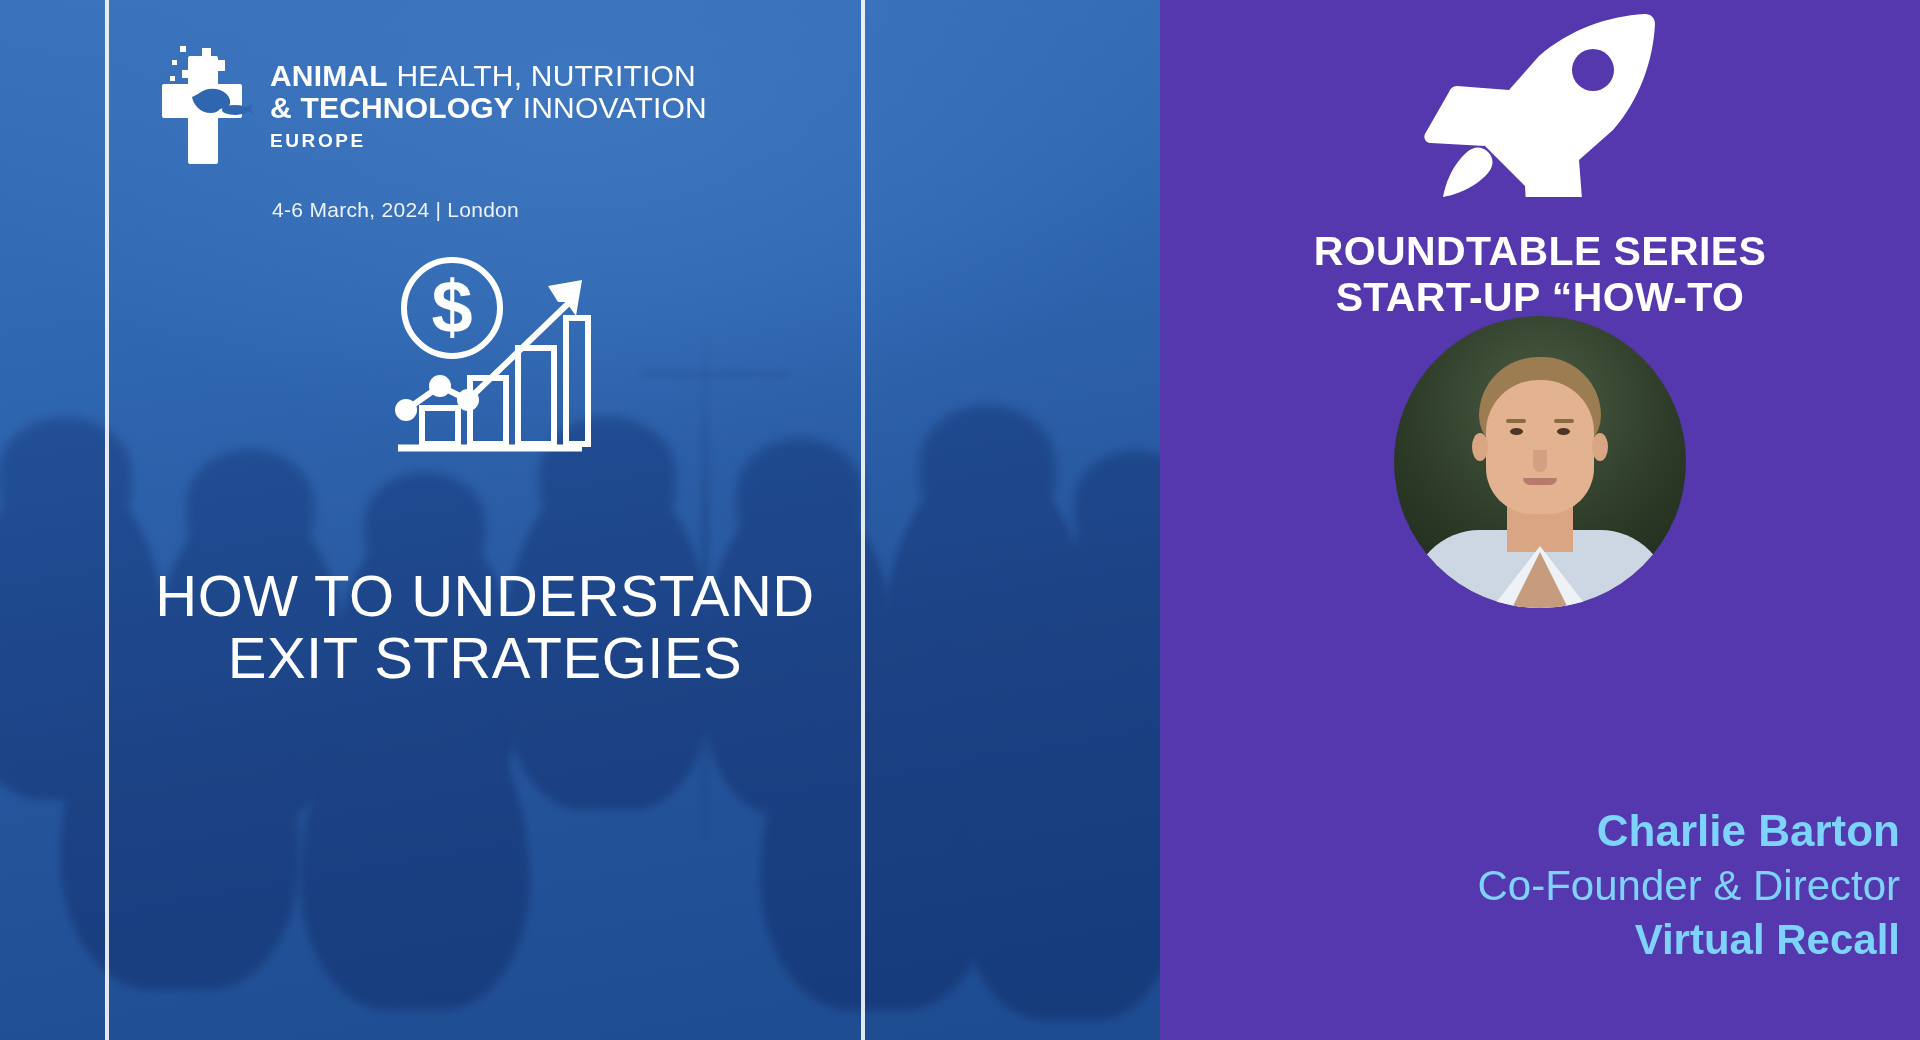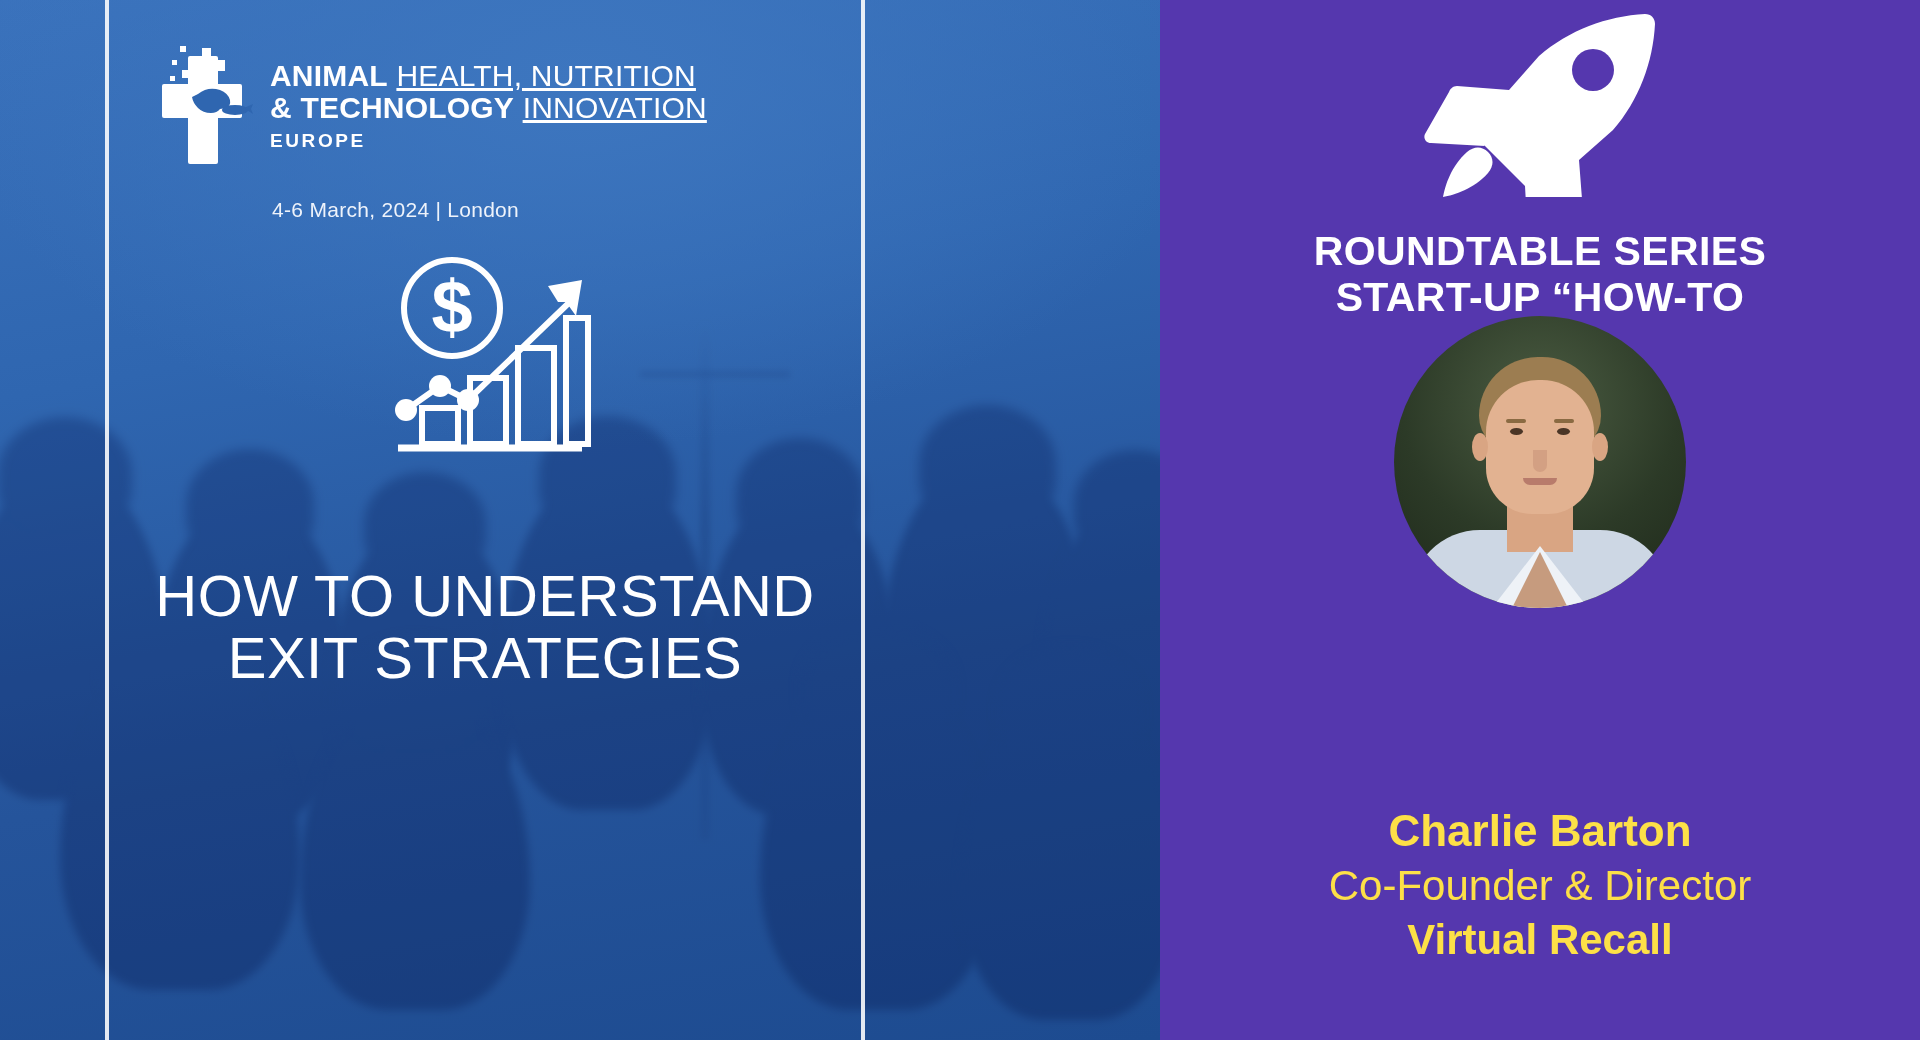--- a/index.html
+++ b/index.html
@@ -72,21 +72,21 @@
   .logo-mark { width:104px; height:128px; flex:none; }
   .logo-text { padding-top:22px; }
   .logo-line1, .logo-line2 {
     color:#ffffff;
     font-size:30px;
     letter-spacing:.2px;
     line-height:1.07;
     white-space:nowrap;
   }
   .logo-b { font-weight:bold; }
-  .logo-l { font-weight:normal;text-decoration:underline; }
+  .logo-l { font-weight:normal; }
   .logo-europe {
     color:#ffffff;
     font-size:19px;
     letter-spacing:2.6px;
     margin-top:6px;
     font-weight:bold;
   }
   .logo-date {
     position:absolute;
     left:272px; top:198px;
@@ -239,22 +239,22 @@
     border-style:solid;
     border-width:0 28px 56px 28px;
     border-color:transparent transparent #c69b7e transparent;
   }
 
   
   .speaker {
     position:absolute;
     left:1180px; top:805px;
     width:720px;
-    text-align:center;
-    color:#fde047;
+    text-align:right;
+    color:#7dd3fc;
   }
   .speaker-name { font-size:44px; font-weight:bold; line-height:1.18; }
   .speaker-role { font-size:42px; font-weight:normal; line-height:1.2; margin-top:4px; }
   .speaker-org  { font-size:42px; font-weight:bold;   line-height:1.2; margin-top:4px; }
 </style>
 </head>
 <body>
 
 <div id="slide">
 

